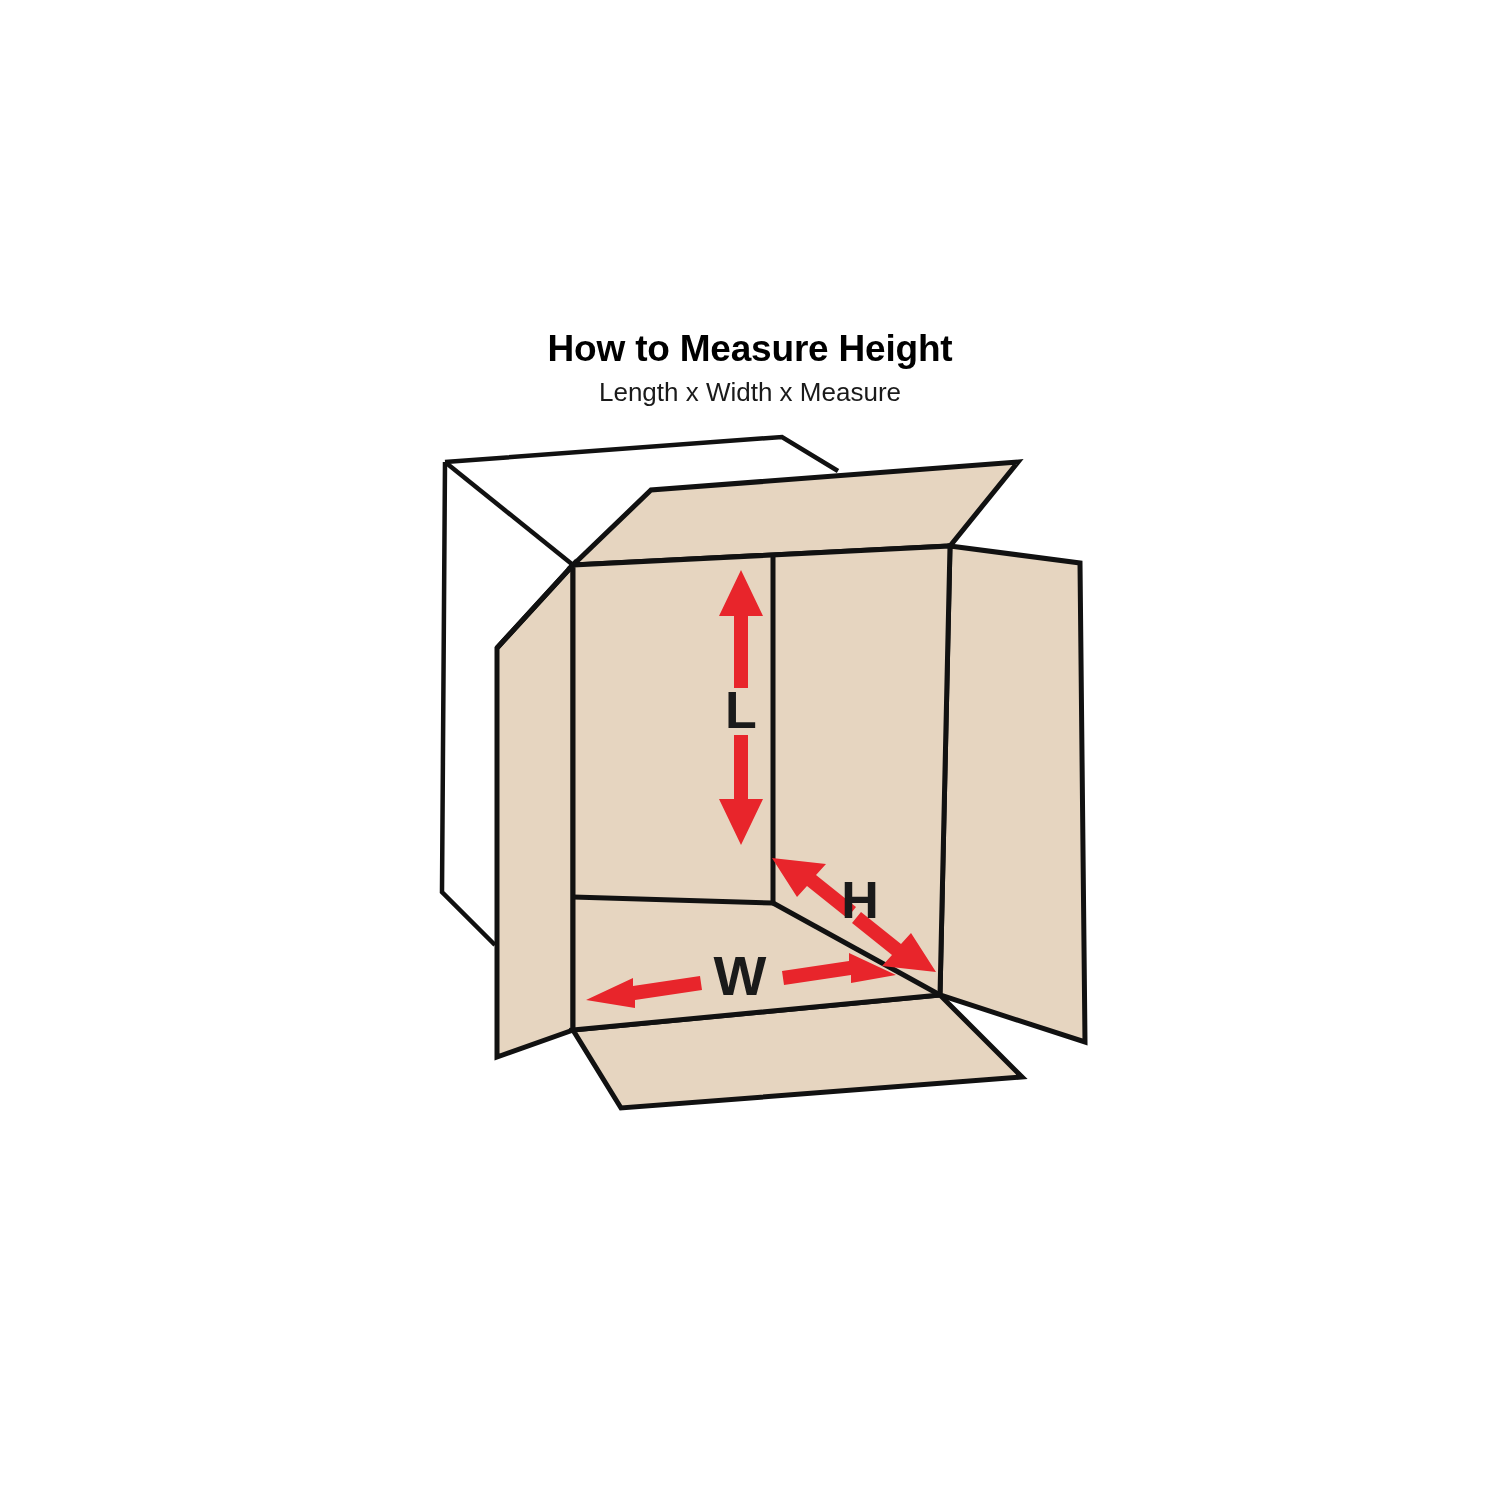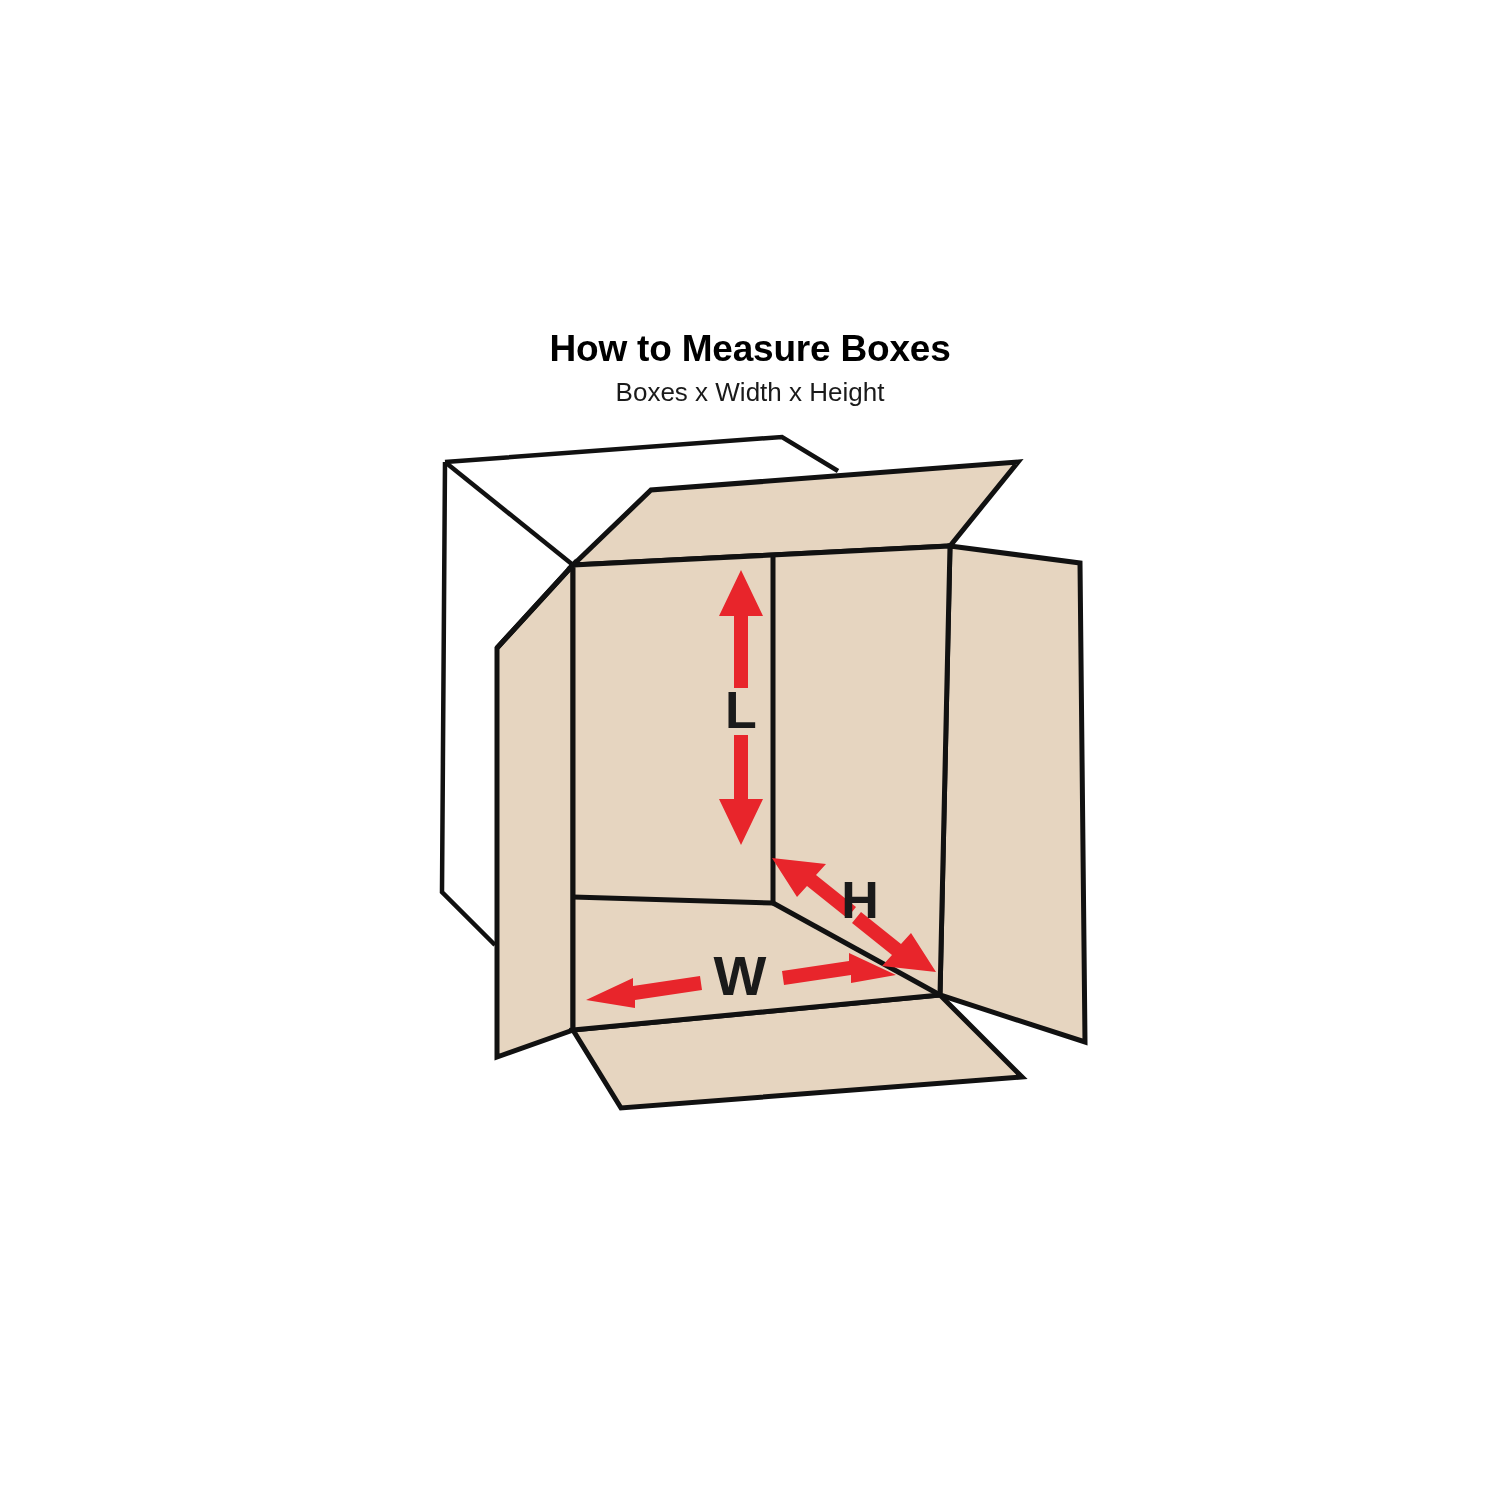--- a/index.html
+++ b/index.html
@@ -56,22 +56,22 @@
     font-weight: bold;
     fill: #1a1a1a;
   }
 </style>
 </head>
 <body>
 
 <div id="page">
 
   <div class="title-block">
-    <p class="main-title">How to Measure Boxes</p>
-    <p class="sub-title">Boxes x Width x Height</p>
+    <p class="main-title">How to Measure Height</p>
+    <p class="sub-title">Length x Width x Measure</p>
   </div>
 
   <svg id="box-svg" viewBox="0 0 1500 1500">
 
     <g>
       <polygon points="445,462 782,437 838,471 573,565 442,892 495,945" fill="#FFFFFF" stroke="none"></polygon>
 
       <path d="M445,462 L782,437 L838,471" fill="none" stroke="#111111" stroke-width="4.5" stroke-linejoin="miter"></path>
 
       <path d="M445,462 L442,892 L495,945" fill="none" stroke="#111111" stroke-width="4.5" stroke-linejoin="miter"></path>

